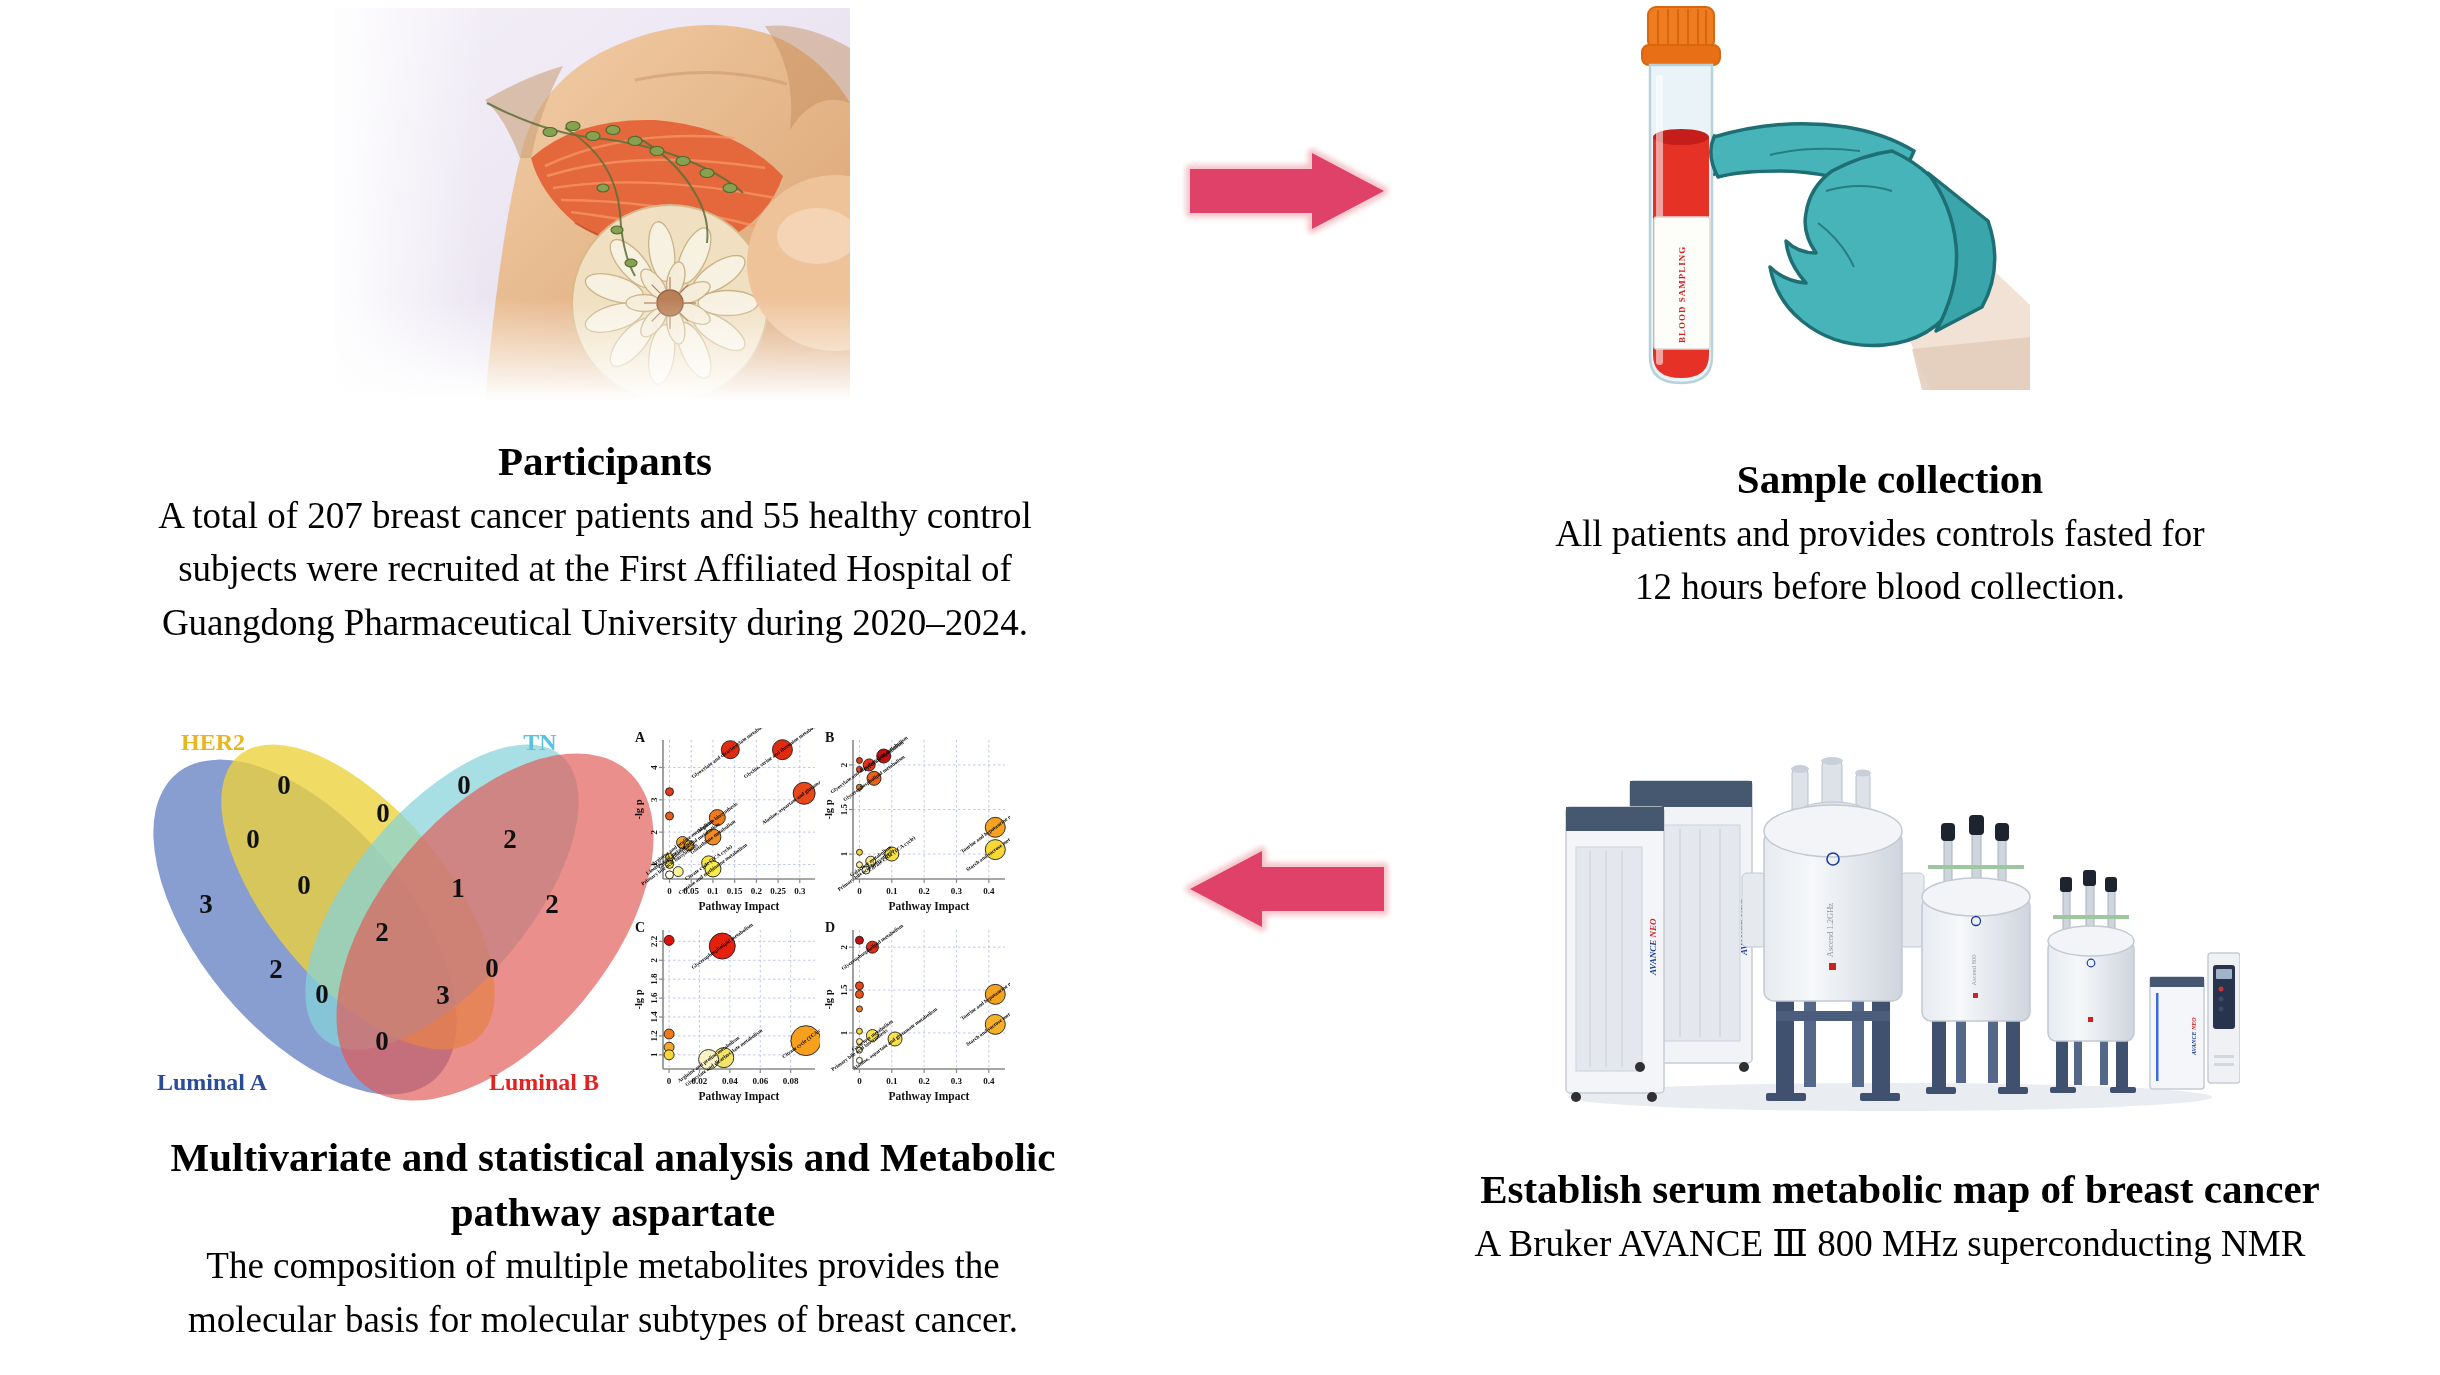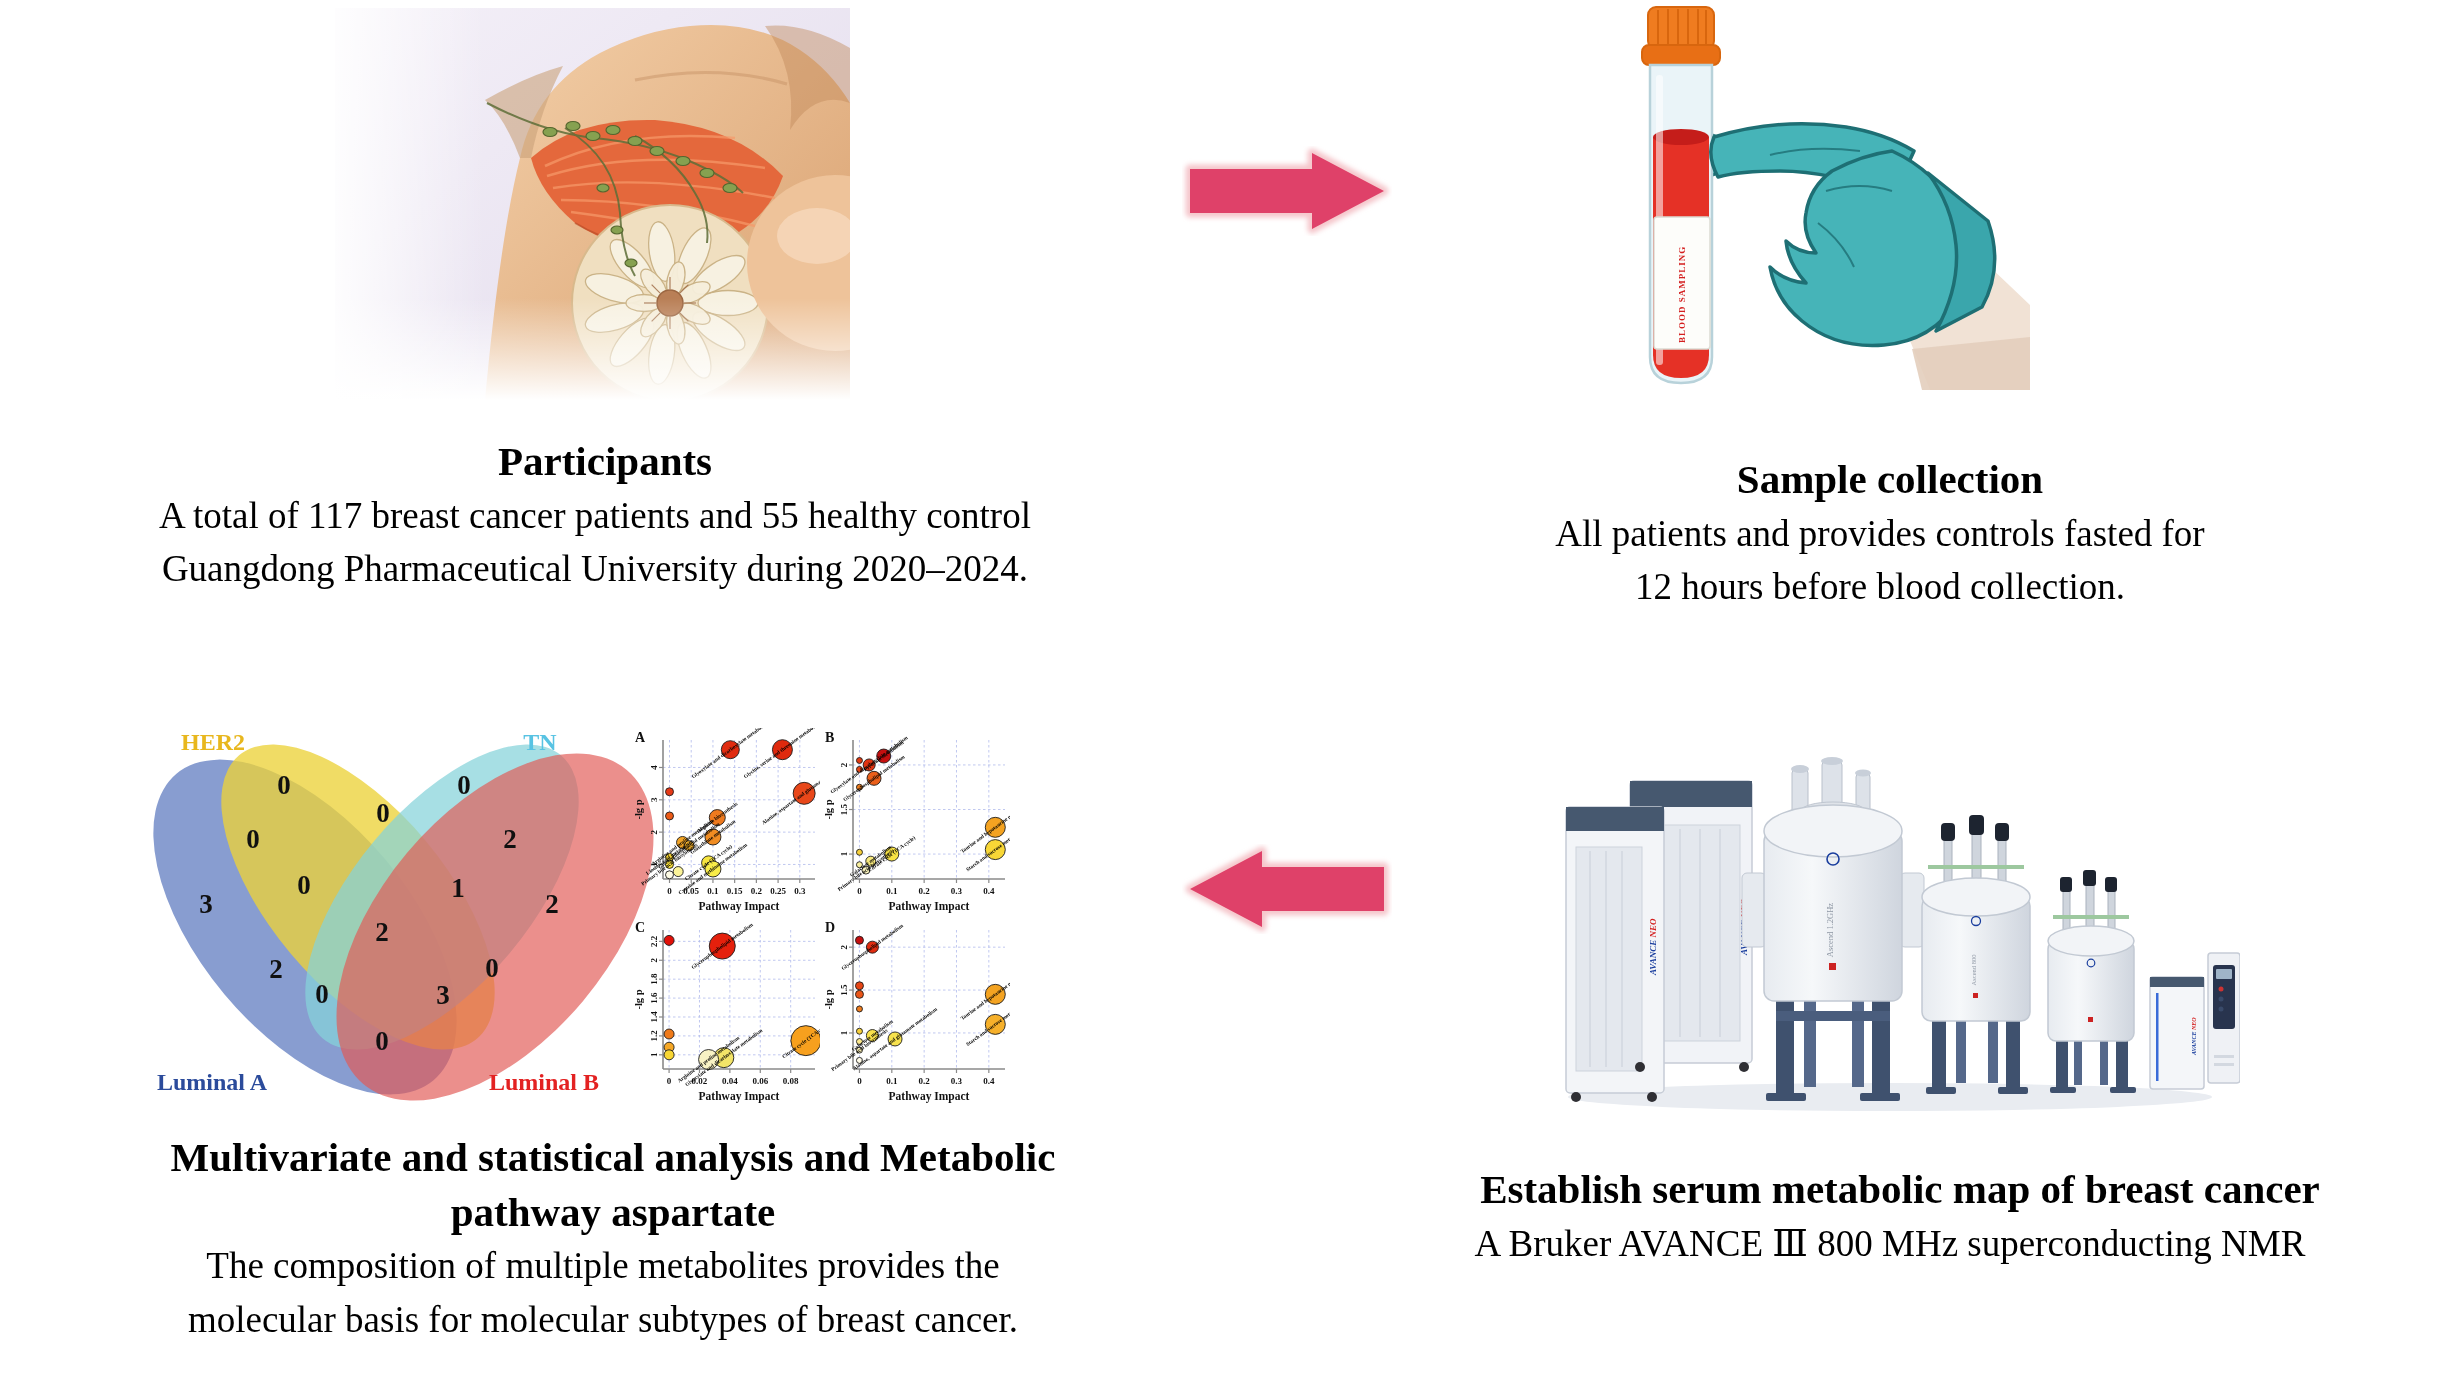--- a/index.html
+++ b/index.html
@@ -99,21 +99,22 @@
         <ellipse cx="268" cy="180" rx="6" ry="4"></ellipse>
       <ellipse cx="282" cy="222" rx="6" ry="4"></ellipse>
         <ellipse cx="296" cy="255" rx="6" ry="4"></ellipse>
     </g>
     <rect x="0" y="290" width="515" height="102" fill="url(#fadeBottom)"></rect>
     <rect x="0" y="0" width="150" height="392" fill="url(#fadeLeft)"></rect>
   </svg>
 
   <div class="tblock" style="left:0;top:434px;width:1190px">
     <div class="h1">Participants</div>
-    <div class="body-line">A total of 117 breast cancer patients and 55 healthy control</div>
+    <div class="body-line">A total of 207 breast cancer patients and 55 healthy control</div>
+    <div class="body-line">subjects were recruited at the First Affiliated Hospital of</div>
     <div class="body-line">Guangdong Pharmaceutical University during 2020–2024.</div>
   </div>
 
   <svg class="abs" style="left:1182px;top:146px" width="210" height="90" viewBox="0 0 210 90">
     <defs>
         <filter id="softR" x="-30%" y="-30%" width="160%" height="160%">
           <feGaussianBlur stdDeviation="2.6"></feGaussianBlur>
         </filter>
       </defs>
     <path class="arrow-halo" d="M8,23 H130 V7 L202,45 L130,83 V67 H8 Z" fill="none" stroke="#f5c6cb" stroke-width="9" stroke-linejoin="round" filter="url(#softR)"></path>

